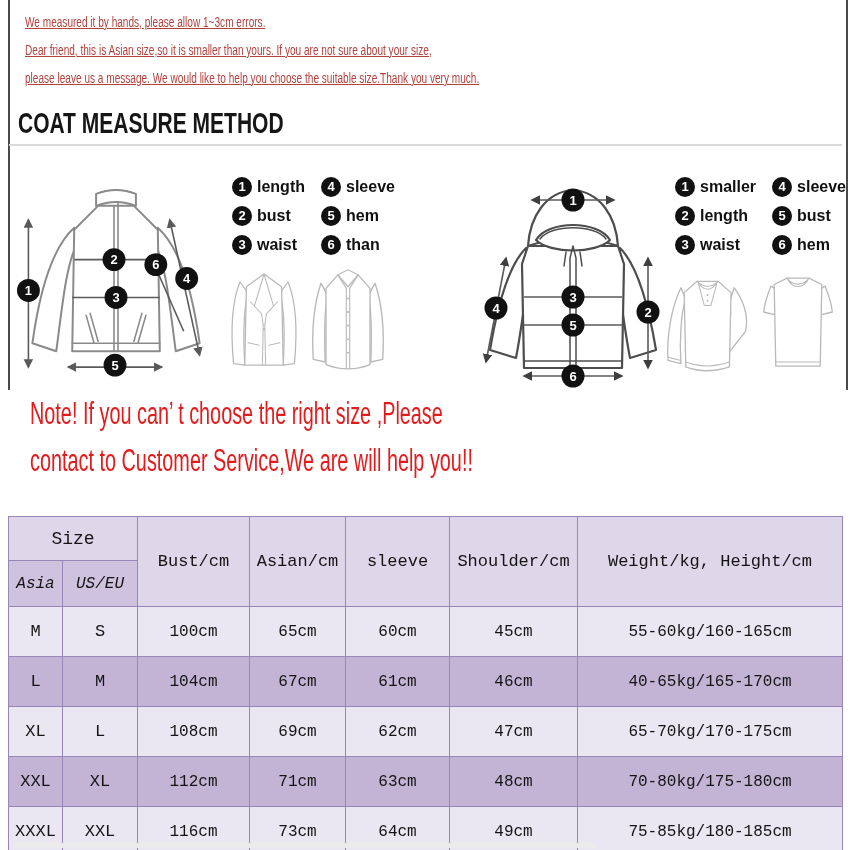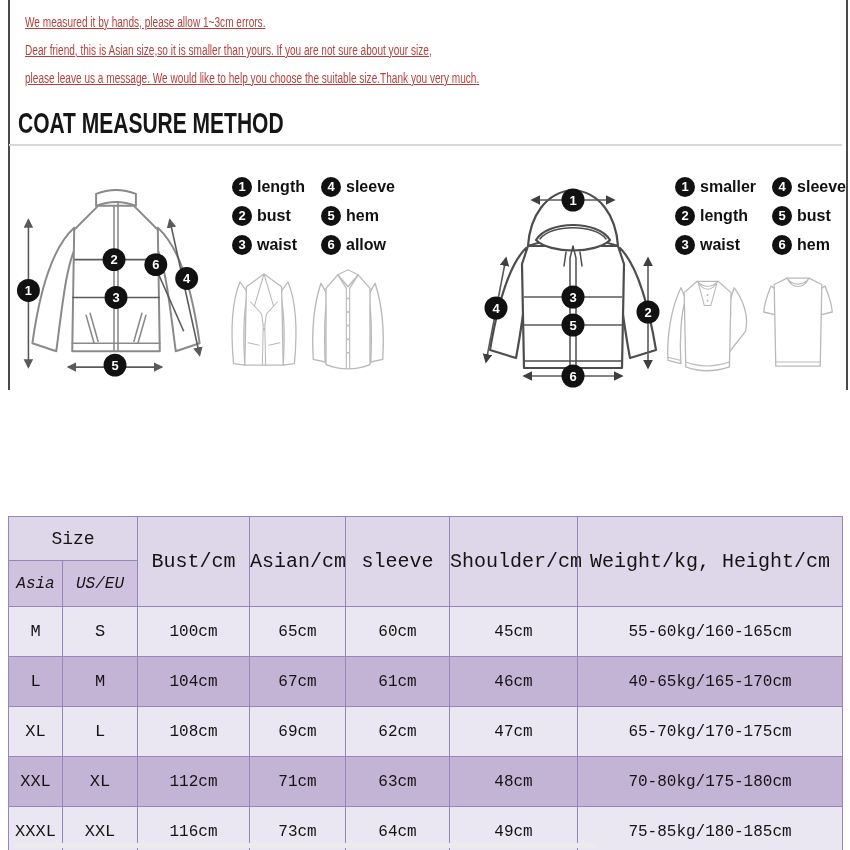--- a/index.html
+++ b/index.html
@@ -39,21 +39,21 @@
         font:700 13px/20px "Liberation Sans",sans-serif;text-align:center;flex:0 0 20px;}
   .llabel{font:700 16px "Liberation Sans",sans-serif;color:#111;white-space:nowrap;}
   .note{position:absolute;left:30px;top:390px;}
   .note-line{font-size:31px;line-height:47px;color:var(--note-red);white-space:nowrap;
              transform:scaleX(0.64);transform-origin:0 0;}
   table.size-table{position:absolute;left:8px;top:516px;width:834px;table-layout:fixed;
                    border-collapse:collapse;}
   .size-table th,.size-table td{border:1px solid var(--table-border);text-align:center;
                    vertical-align:middle;padding:0;color:#141414;
                    font-family:"Liberation Mono",monospace;font-weight:400;}
-  .size-table th{background:var(--header-bg);font-size:20px;}
+  .size-table th{background:var(--header-bg);font-size:17px;}
   .size-table th.h-size{font-size:18px;}
   .size-table th.sub{background:var(--subheader-bg);font-size:16px;font-style:italic;}
   .size-table thead tr:first-child{height:44px;}
   .size-table thead tr:last-child{height:46px;}
   .size-table tbody tr{height:50px;}
   .size-table td{font-size:16px;}
   .size-table td.size-col{font-size:17px;}
   .size-table tr.light td{background:var(--row-light);}
   .size-table tr.dark td{background:var(--row-dark);}
   .size-table tr.sliver{height:8px;}
@@ -145,21 +145,21 @@
       <div class="litem">
           <span class="lnum">4</span>
           <span class="llabel">sleeve</span>
         </div>
       <div class="litem">
           <span class="lnum">5</span>
           <span class="llabel">hem</span>
         </div>
       <div class="litem">
           <span class="lnum">6</span>
-          <span class="llabel">allow</span>
+          <span class="llabel">than</span>
         </div>
     </div>
   </div>
 
   <div class="diagram" style="left:224px;top:263px;width:80px;height:110px;">
     <svg viewBox="0 0 100 130">
       <path class="lt" d="M20,20 C10,44 8,80 12,122 L26,124 C24,90 24,56 30,34 Z"></path>
       <path class="lt" d="M80,20 C90,44 92,80 88,122 L74,124 C76,90 76,56 70,34 Z"></path>
       <path class="lt" d="M28,26 L50,10 L72,26 L74,124 L26,124 Z"></path>
       <path class="lt-line" d="M50,10 L38,50 L47,60 L49,74 M50,10 L62,50 L53,60 L51,74 M38,50 L33,45 M62,50 L67,45"></path>
@@ -281,20 +281,24 @@
   <div class="diagram" style="left:757px;top:270px;width:82px;height:105px;">
     <svg viewBox="0 0 95 130">
       <path class="lt" d="M14,20 C9,32 6,42 5,52 L26,57 C27,47 28,38 30,30 Z"></path>
       <path class="lt" d="M81,20 C86,32 89,42 90,52 L69,57 C68,47 67,38 65,30 Z"></path>
       <path class="lt" d="M18,18 L34,10 L61,10 L77,18 L75,119 L20,119 Z"></path>
       <path class="lt-line" d="M34,10 C40,20 55,20 61,10 M34,10 C40,24 55,24 61,10"></path>
       <path class="lt-line" d="M20,114 L75,114"></path>
     </svg>
   </div>
 
+  <div class="note">
+    <div class="note-line">Note! If you can’ t choose the right size ,Please</div>
+    <div class="note-line">contact to Customer Service,We are will help you!!</div>
+  </div>
 
   <table class="size-table">
     <colgroup>
       <col style="width:54px">
         <col style="width:75px">
         <col style="width:112px">
       <col style="width:96px">
         <col style="width:104px">
         <col style="width:128px">
       <col style="width:265px">

